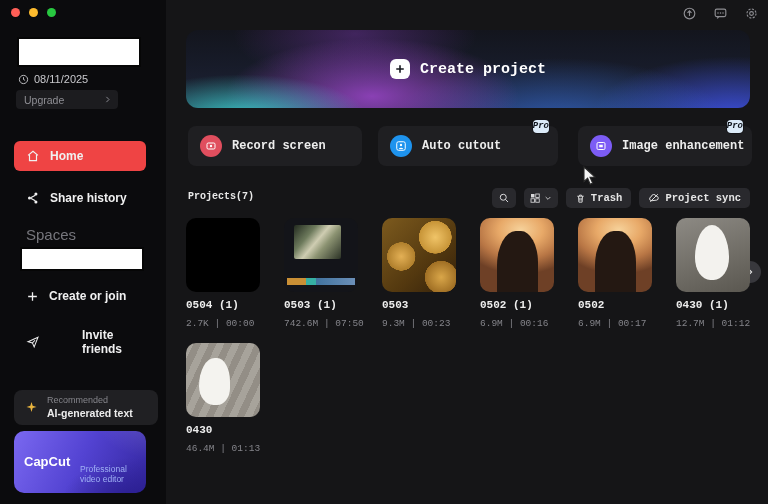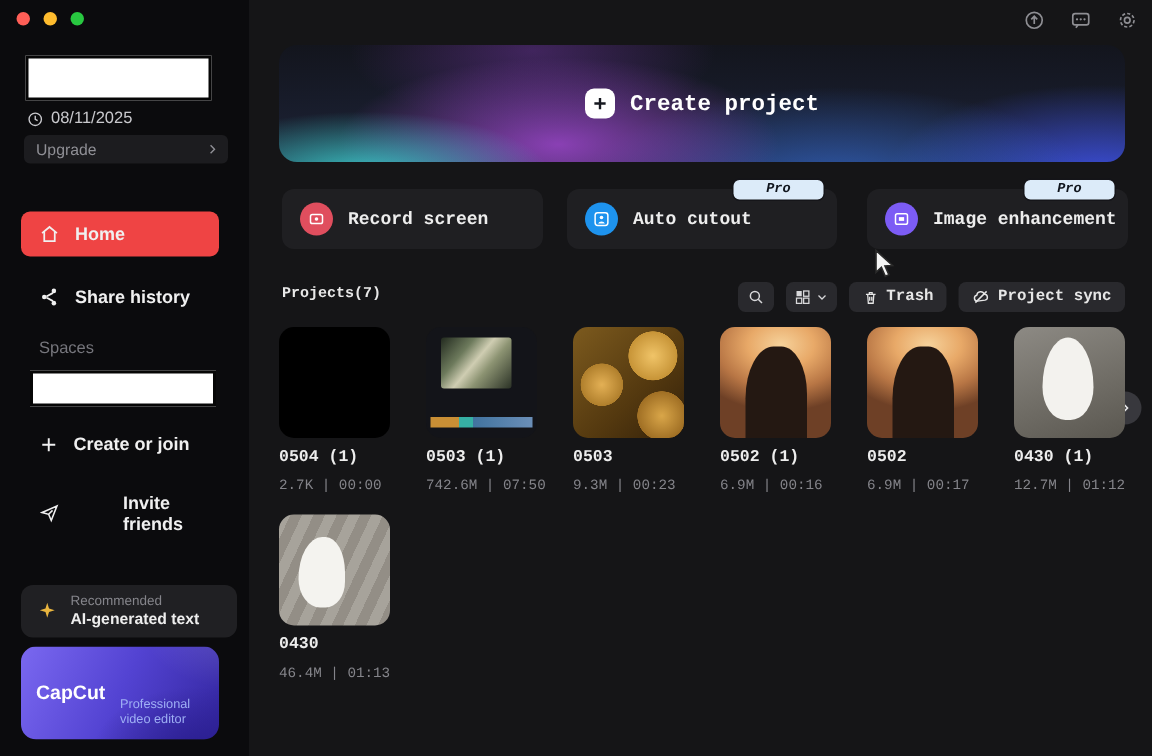--- a/index.html
+++ b/index.html
@@ -9,30 +9,30 @@
   .sidebar{position:absolute;left:0;top:0;width:166px;height:504px;background:#0b0b0d;}
   .tl{position:absolute;top:8px;width:9px;height:9px;border-radius:50%;}
   .tl.red{left:11px;background:#ff5f57;}
   .tl.yellow{left:29px;background:#febc2e;}
   .tl.green{left:47px;background:#28c840;}
   .redact{position:absolute;background:#ffffff;border:2px solid #060606;box-sizing:border-box;}
   .profile-box{left:17px;top:37px;width:124px;height:30px;}
   .space-box{left:20px;top:247px;width:124px;height:24px;}
   .date-row{position:absolute;left:18px;top:73px;display:flex;align-items:center;gap:5px;
             font-size:11px;color:#c9c9cd;}
-  .upgrade{position:absolute;left:16px;top:90px;width:136px;height:19px;background:#1c1c1f;
+  .upgrade{position:absolute;left:16px;top:90px;width:102px;height:19px;background:#1c1c1f;
            border-radius:4px;display:flex;align-items:center;font-size:10.5px;color:#8f8f95;}
   .upgrade span{margin-left:8px;}
   .upgrade .chev{margin-left:auto;margin-right:6px;display:flex;}
   .nav-item{position:absolute;left:14px;width:132px;height:30px;border-radius:6px;
             display:flex;align-items:center;font-size:12px;font-weight:bold;color:#f0f0f0;}
   .nav-item .ic{margin-left:12px;margin-right:10px;display:flex;}
   .nav-home{top:141px;background:#ef4444;}
   .nav-share{top:183px;}
-  .spaces-label{position:absolute;left:26px;top:226px;font-size:11px;color:#76767c;}
+  .spaces-label{position:absolute;left:26px;top:226px;font-size:15px;color:#76767c;}
   .nav-create{top:281px;}
   .nav-invite{top:327px;gap:32px;}
   .rec-card{position:absolute;left:14px;top:390px;width:144px;height:35px;background:#202023;
             border-radius:8px;}
   .rec-card .ic{position:absolute;left:10px;top:10px;}
   .rec-eyebrow{position:absolute;left:33px;top:5px;font-size:9px;color:#85858b;}
   .rec-label{position:absolute;left:33px;top:17px;font-size:10.5px;font-weight:bold;color:#ededed;}
   .capcut-card{position:absolute;left:14px;top:431px;width:132px;height:62px;border-radius:10px;
       background:radial-gradient(120% 150% at 115% -20%,rgba(255,255,255,.16),transparent 45%),
                  radial-gradient(90% 120% at 90% 115%,rgba(40,28,140,.9),transparent 60%),
@@ -62,21 +62,21 @@
   .qa-2{left:212px;width:180px;}
   .qa-3{left:412px;width:174px;}
   .qa-ic{width:22px;height:22px;border-radius:50%;margin-left:12px;margin-right:10px;
          display:flex;align-items:center;justify-content:center;flex:none;}
   .qa-ic.red{background:#e04e5e;}
   .qa-ic.blue{background:#1e93ee;}
   .qa-ic.purple{background:#7c5cf5;}
   .qa-label{font-size:12px;font-weight:bold;color:#ededed;white-space:nowrap;}
   .pro-badge{position:absolute;top:-6px;right:9px;background:#dcebf9;color:#10151d;
              font-size:9px;font-weight:bold;font-style:italic;line-height:13px;
-             padding:0 22px;border-radius:4px;box-shadow:0 0 0 1px rgba(20,20,24,.9);}
+             padding:0 0;border-radius:4px;box-shadow:0 0 0 1px rgba(20,20,24,.9);}
   .next-circle{position:absolute;left:573px;top:135px;width:22px;height:22px;border-radius:50%;
                background:#38383d;display:flex;align-items:center;justify-content:center;}
   .proj-header{position:absolute;left:0;top:188px;width:602px;height:22px;}
   .proj-title{position:absolute;left:22px;top:3px;font-size:10px;font-weight:bold;color:#e8e8e8;}
   .ph-right{position:absolute;right:18px;top:0;display:flex;gap:8px;align-items:center;}
   .pill{height:20px;background:#29292d;border-radius:5px;display:flex;align-items:center;
         justify-content:center;color:#d8d8da;}
   .pill.iconly{width:24px;}
   .pill.grid-pill{width:34px;gap:3px;}
   .pill.txt{font-size:10.5px;font-weight:bold;padding:0 9px;gap:5px;color:#e6e6e6;}

